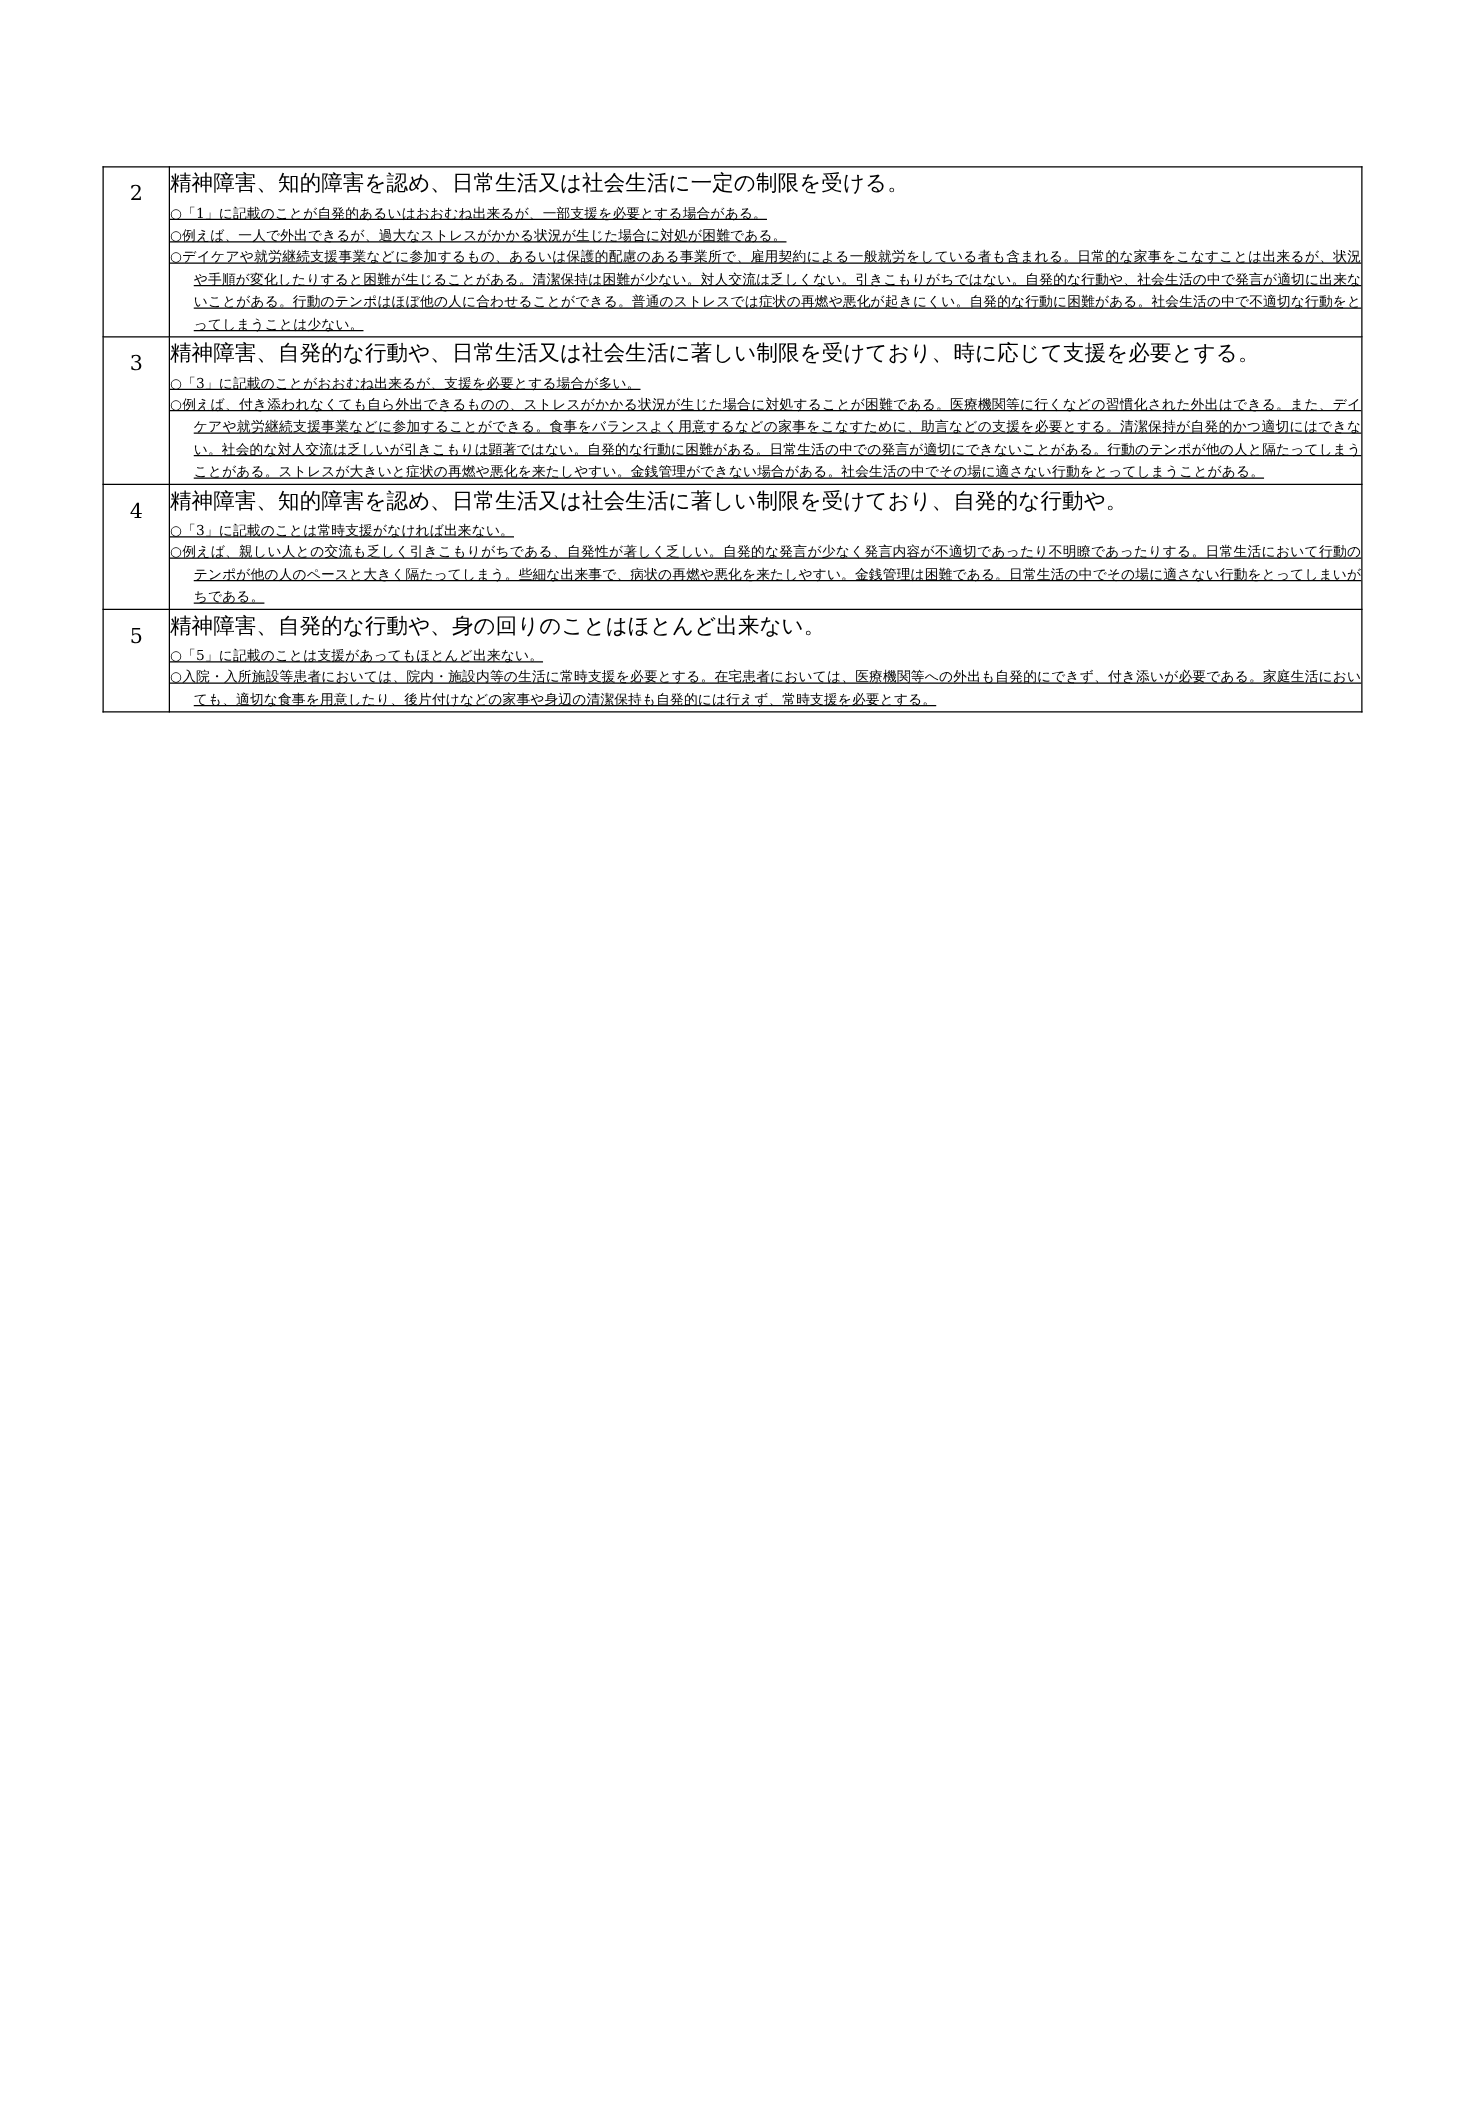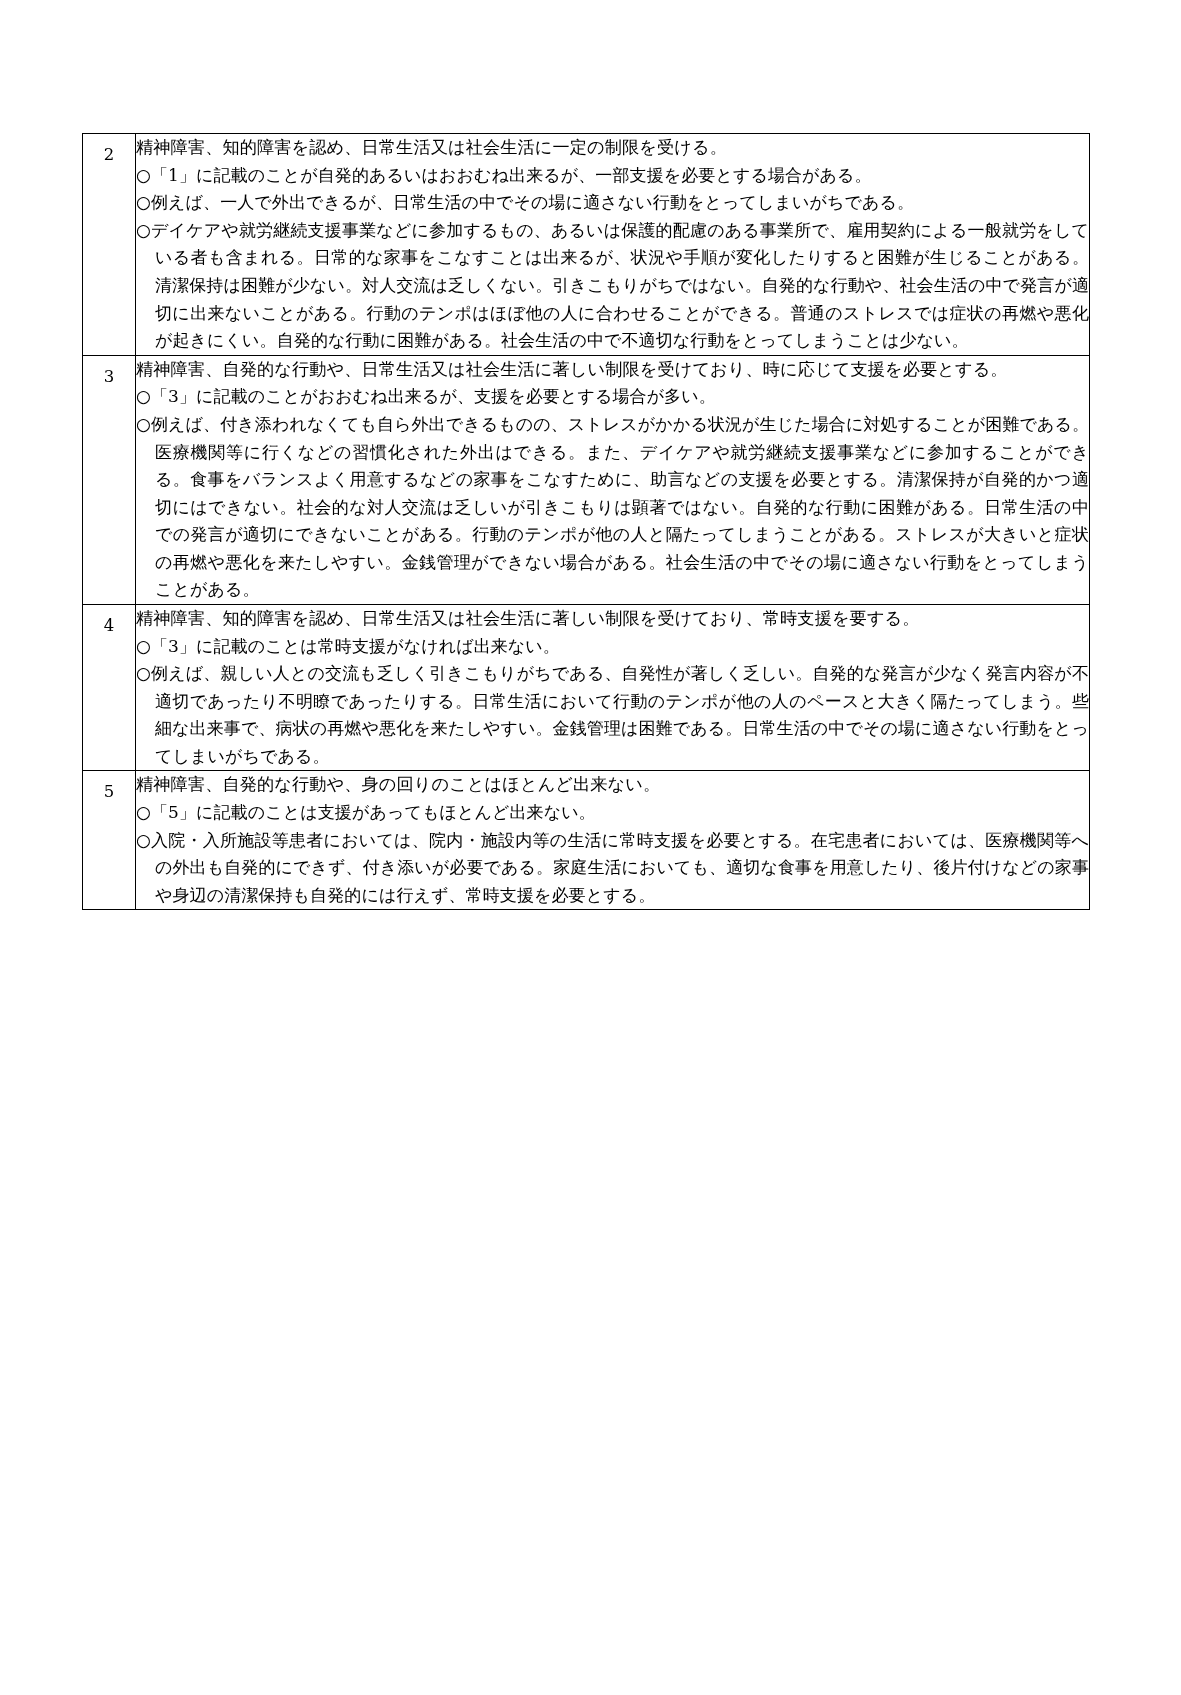--- a/index.html
+++ b/index.html
@@ -60,66 +60,67 @@
   .lead {
     font-size: 17.2px;
     line-height: 1.62;
     text-align: justify;
     text-justify: inter-character;
     margin: 0;
     letter-spacing: 0.1px;
   }
 
   .bullet {
-    font-size: 17px;
+    font-size: 11px;
     line-height: 1.62;
     text-align: justify;
     text-justify: inter-character;
     margin: 0;
     padding-left: 19px;
     text-indent: -19px;
     letter-spacing: 0.1px;
+    text-decoration: underline;
   }
 </style>
 </head>
 <body>
 
 <div class="page">
   <table class="criteria-table">
     <tbody>
 
       <tr>
         <td class="col-level">
           <div class="level-cell">2</div>
         </td>
         <td class="body-cell">
           <p class="lead">精神障害、知的障害を認め、日常生活又は社会生活に一定の制限を受ける。</p>
           <p class="bullet">○「1」に記載のことが自発的あるいはおおむね出来るが、一部支援を必要とする場合がある。</p>
-          <p class="bullet">○例えば、一人で外出できるが、日常生活の中でその場に適さない行動をとってしまいがちである。</p>
+          <p class="bullet">○例えば、一人で外出できるが、過大なストレスがかかる状況が生じた場合に対処が困難である。</p>
           <p class="bullet">○デイケアや就労継続支援事業などに参加するもの、あるいは保護的配慮のある事業所で、雇用契約による一般就労をしている者も含まれる。日常的な家事をこなすことは出来るが、状況や手順が変化したりすると困難が生じることがある。清潔保持は困難が少ない。対人交流は乏しくない。引きこもりがちではない。自発的な行動や、社会生活の中で発言が適切に出来ないことがある。行動のテンポはほぼ他の人に合わせることができる。普通のストレスでは症状の再燃や悪化が起きにくい。自発的な行動に困難がある。社会生活の中で不適切な行動をとってしまうことは少ない。</p>
         </td>
       </tr>
 
       <tr>
         <td class="col-level">
           <div class="level-cell">3</div>
         </td>
         <td class="body-cell">
           <p class="lead">精神障害、自発的な行動や、日常生活又は社会生活に著しい制限を受けており、時に応じて支援を必要とする。</p>
           <p class="bullet">○「3」に記載のことがおおむね出来るが、支援を必要とする場合が多い。</p>
           <p class="bullet">○例えば、付き添われなくても自ら外出できるものの、ストレスがかかる状況が生じた場合に対処することが困難である。医療機関等に行くなどの習慣化された外出はできる。また、デイケアや就労継続支援事業などに参加することができる。食事をバランスよく用意するなどの家事をこなすために、助言などの支援を必要とする。清潔保持が自発的かつ適切にはできない。社会的な対人交流は乏しいが引きこもりは顕著ではない。自発的な行動に困難がある。日常生活の中での発言が適切にできないことがある。行動のテンポが他の人と隔たってしまうことがある。ストレスが大きいと症状の再燃や悪化を来たしやすい。金銭管理ができない場合がある。社会生活の中でその場に適さない行動をとってしまうことがある。</p>
         </td>
       </tr>
 
       <tr>
         <td class="col-level">
           <div class="level-cell">4</div>
         </td>
         <td class="body-cell">
-          <p class="lead">精神障害、知的障害を認め、日常生活又は社会生活に著しい制限を受けており、常時支援を要する。</p>
+          <p class="lead">精神障害、知的障害を認め、日常生活又は社会生活に著しい制限を受けており、自発的な行動や。</p>
           <p class="bullet">○「3」に記載のことは常時支援がなければ出来ない。</p>
           <p class="bullet">○例えば、親しい人との交流も乏しく引きこもりがちである、自発性が著しく乏しい。自発的な発言が少なく発言内容が不適切であったり不明瞭であったりする。日常生活において行動のテンポが他の人のペースと大きく隔たってしまう。些細な出来事で、病状の再燃や悪化を来たしやすい。金銭管理は困難である。日常生活の中でその場に適さない行動をとってしまいがちである。</p>
         </td>
       </tr>
 
       <tr>
         <td class="col-level">
           <div class="level-cell">5</div>
         </td>
         <td class="body-cell">

